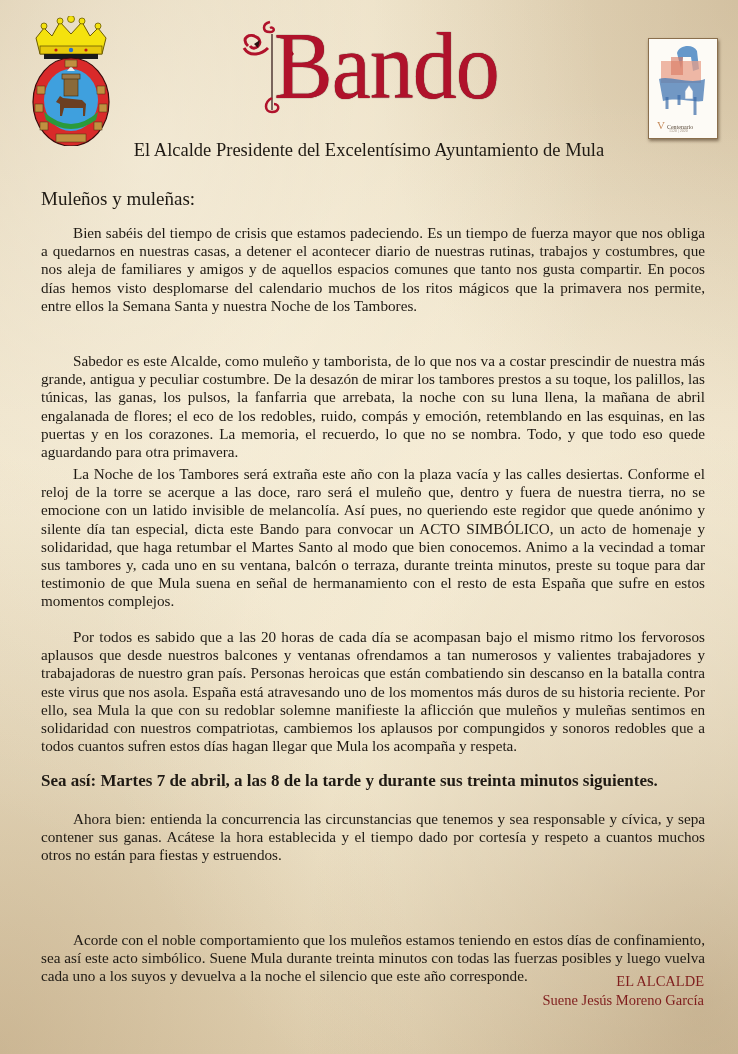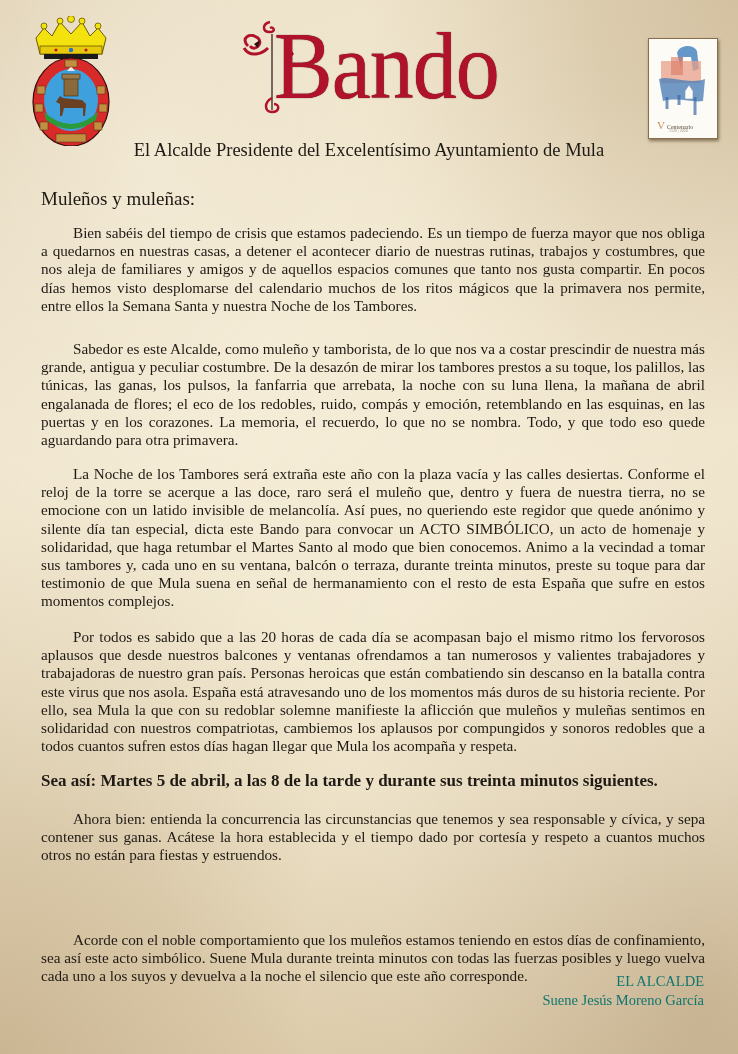--- a/index.html
+++ b/index.html
@@ -45,31 +45,31 @@
   }
   #greeting {
     left: 41px; top: 188px; font-size: 19px; font-weight: normal;
   }
   .para {
     position: absolute; left: 41px; width: 664px;
     font-size: 15.2px; line-height: 18.2px; text-align: justify;
     text-indent: 32px; margin: 0; hyphens: none;
   }
   #p1 { top: 218px; margin-top: 6px; }
-  #p2 { top: 340px; }
+  #p2 { top: 352px; }
   #p3 { top: 465px; }
   #p4 { top: 628px; }
   #highlight {
     left: 41px; top: 771px; font-size: 17px; font-weight: bold;
   }
   #p5 { top: 810px; }
   #p6 { top: 883px; margin-top: 48px; }
   #signature {
     right: 34px; top: 972px; text-align: right; font-size: 14.5px; line-height: 19px;
-    color: #0f766e;
+    color: #7f1d1d;
   }
 </style>
 </head>
 <body>
 
 <div id="coat" class="abs">
   <svg width="82" height="130" viewBox="0 0 82 130">
 
     <g>
       <path d="M6 22 L14 12 L22 20 L30 6 L41 18 L52 6 L60 20 L68 12 L76 22 L72 38 L10 38 Z" fill="#f4e20e" stroke="#6b5a00" stroke-width="1"></path>
@@ -138,21 +138,21 @@
 
 <div id="subtitle" class="abs">El Alcalde Presidente del Excelentísimo Ayuntamiento de Mula</div>
 
 <div id="greeting" class="abs">Muleños y muleñas:</div>
 
 <p id="p1" class="para">Bien sabéis del tiempo de crisis que estamos padeciendo. Es un tiempo de fuerza mayor que nos obliga a quedarnos en nuestras casas, a detener el acontecer diario de nuestras rutinas, trabajos y costumbres, que nos aleja de familiares y amigos y de aquellos espacios comunes que tanto nos gusta compartir. En pocos días hemos visto desplomarse del calendario muchos de los ritos mágicos que la primavera nos permite, entre ellos la Semana Santa y nuestra Noche de los Tambores.</p>
 <p id="p2" class="para">Sabedor es este Alcalde, como muleño y tamborista, de lo que nos va a costar prescindir de nuestra más grande, antigua y peculiar costumbre. De la desazón de mirar los tambores prestos a su toque, los palillos, las túnicas, las ganas, los pulsos, la fanfarria que arrebata, la noche con su luna llena, la mañana de abril engalanada de flores; el eco de los redobles, ruido, compás y emoción, retemblando en las esquinas, en las puertas y en los corazones. La memoria, el recuerdo, lo que no se nombra. Todo, y que todo eso quede aguardando para otra primavera.</p>
 <p id="p3" class="para">La Noche de los Tambores será extraña este año con la plaza vacía y las calles desiertas. Conforme el reloj de la torre se acerque a las doce, raro será el muleño que, dentro y fuera de nuestra tierra, no se emocione con un latido invisible de melancolía. Así pues, no queriendo este regidor que quede anónimo y silente día tan especial, dicta este Bando para convocar un ACTO SIMBÓLICO, un acto de homenaje y solidaridad, que haga retumbar el Martes Santo al modo que bien conocemos. Animo a la vecindad a tomar sus tambores y, cada uno en su ventana, balcón o terraza, durante treinta minutos, preste su toque para dar testimonio de que Mula suena en señal de hermanamiento con el resto de esta España que sufre en estos momentos complejos.</p>
 <p id="p4" class="para">Por todos es sabido que a las 20 horas de cada día se acompasan bajo el mismo ritmo los fervorosos aplausos que desde nuestros balcones y ventanas ofrendamos a tan numerosos y valientes trabajadores y trabajadoras de nuestro gran país. Personas heroicas que están combatiendo sin descanso en la batalla contra este virus que nos asola. España está atravesando uno de los momentos más duros de su historia reciente. Por ello, sea Mula la que con su redoblar solemne manifieste la aflicción que muleños y muleñas sentimos en solidaridad con nuestros compatriotas, cambiemos los aplausos por compungidos y sonoros redobles que a todos cuantos sufren estos días hagan llegar que Mula los acompaña y respeta.</p>
 
-<div id="highlight" class="abs">Sea así: Martes 5 de abril, a las 8 de la tarde y durante sus treinta minutos siguientes.</div>
+<div id="highlight" class="abs">Sea así: Martes 7 de abril, a las 8 de la tarde y durante sus treinta minutos siguientes.</div>
 
 <p id="p5" class="para">Ahora bien: entienda la concurrencia las circunstancias que tenemos y sea responsable y cívica, y sepa contener sus ganas. Acátese la hora establecida y el tiempo dado por cortesía y respeto a cuantos muchos otros no están para fiestas y estruendos.</p>
 <p id="p6" class="para">Acorde con el noble comportamiento que los muleños estamos teniendo en estos días de confinamiento, sea así este acto simbólico. Suene Mula durante treinta minutos con todas las fuerzas posibles y luego vuelva cada uno a los suyos y devuelva a la noche el silencio que este año corresponde.</p>
 
 <div id="signature" class="abs">
   <div>EL ALCALDE</div>
   <div>Suene Jesús Moreno García</div>
 </div>
 
 </body></html>

